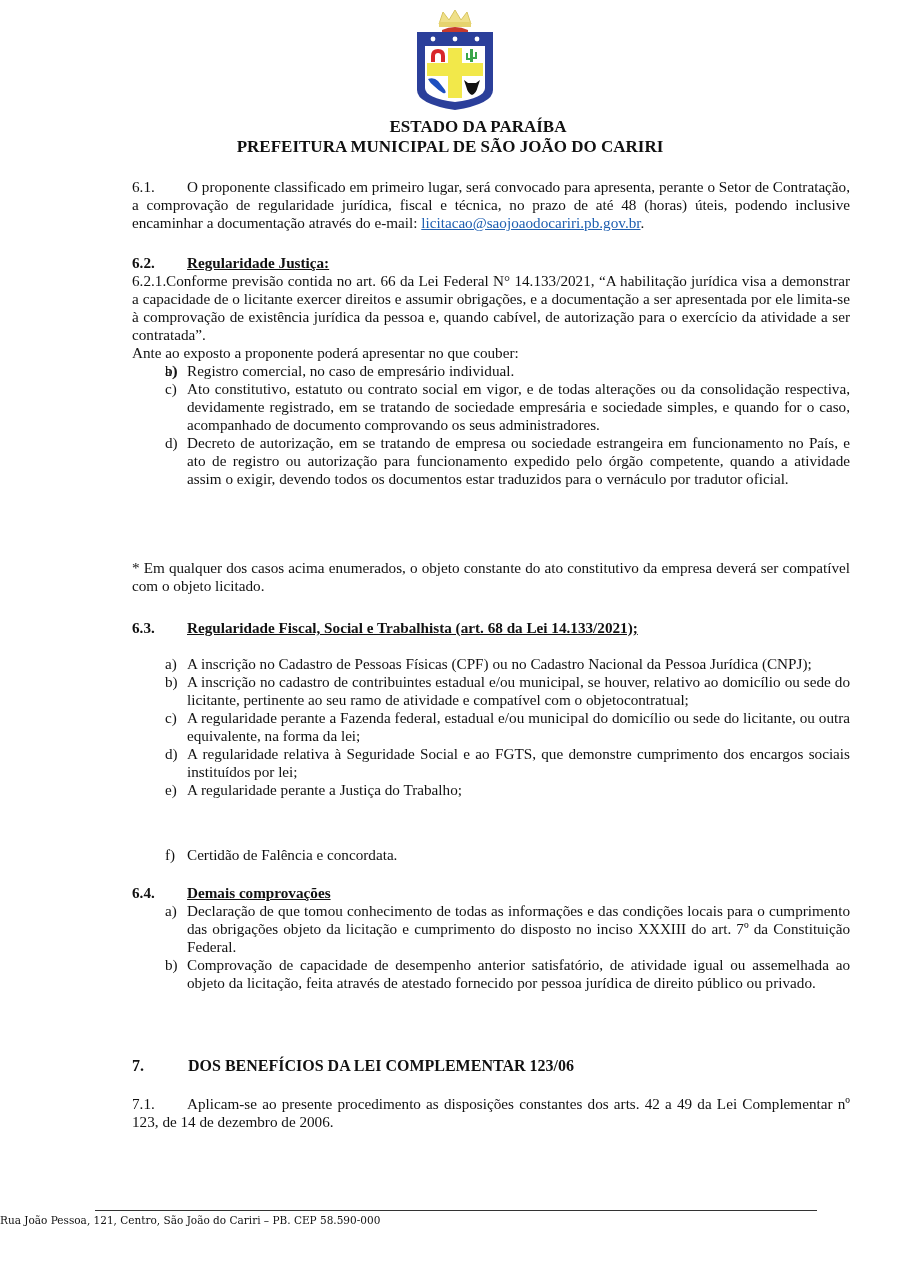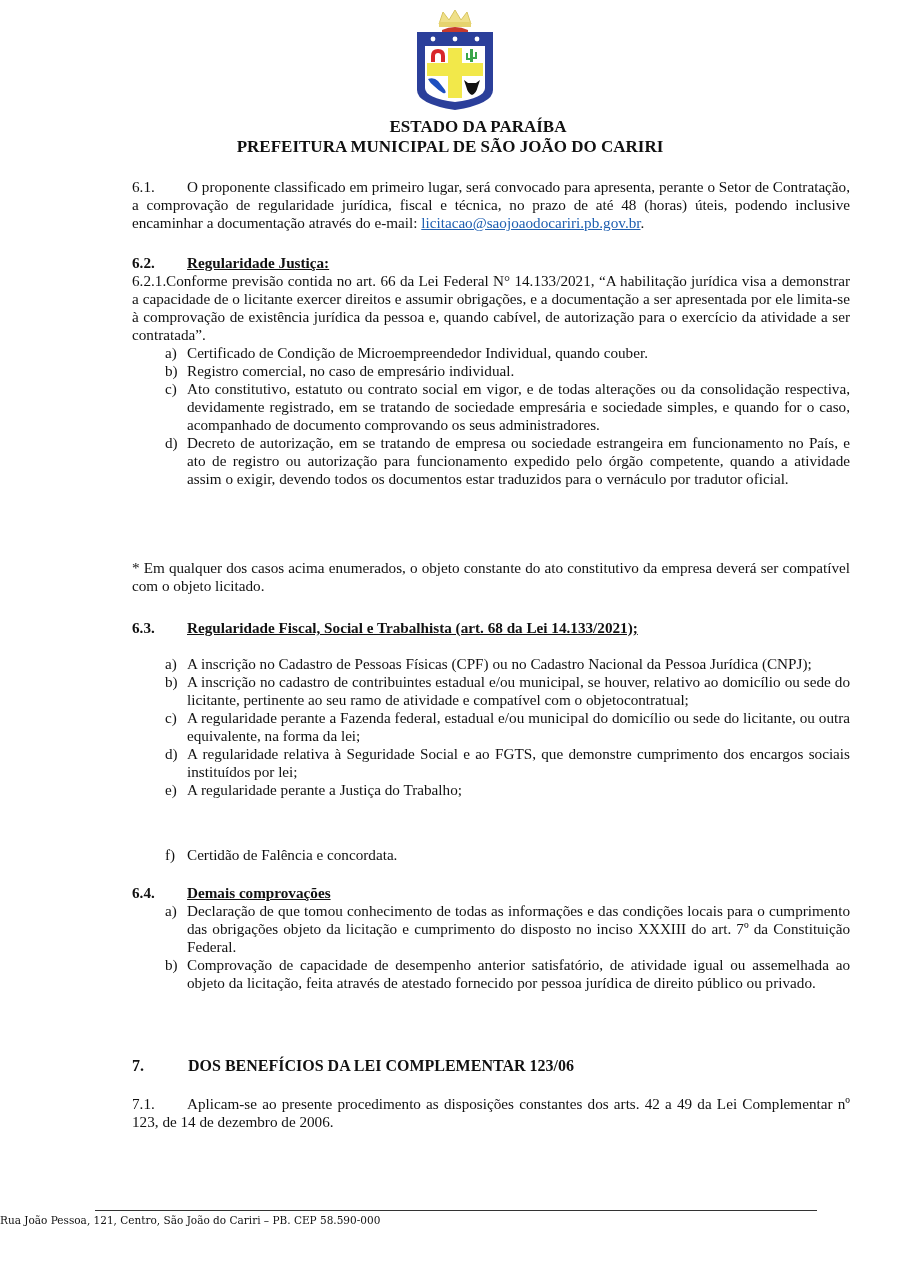--- a/index.html
+++ b/index.html
@@ -61,22 +61,23 @@
     <div class="l2">PREFEITURA MUNICIPAL DE SÃO JOÃO DO CARIRI</div>
   </div>
 
   <div class="block" style="top:178px;">
     <span class="num tab">6.1.</span><span>O proponente classificado em primeiro lugar, será convocado para apresenta, perante o Setor de Contratação, a comprovação de regularidade jurídica, fiscal e técnica, no prazo de até 48 (horas) úteis, podendo inclusive encaminhar a documentação através do e-mail: </span><a class="link">licitacao@saojoaodocariri.pb.gov.br</a><span>.</span>
   </div>
 
   <div class="block" style="top:254px;">
     <div><span class="num tab b">6.2.</span><span class="b u">Regularidade Justiça:</span></div>
     <div><span class="num tab3">6.2.1.</span><span>Conforme previsão contida no art. 66 da Lei Federal N° 14.133/2021, “A habilitação jurídica visa a demonstrar a capacidade de o licitante exercer direitos e assumir obrigações, e a documentação a ser apresentada por ele limita-se à comprovação de existência jurídica da pessoa e, quando cabível, de autorização para o exercício da atividade a ser contratada”.</span></div>
+    <div style="text-align:left;">Ante ao exposto a proponente poderá apresentar no que couber:</div>
     <ol class="alpha">
-      <li><span class="mark">a)</span><span>Certificado de Condição de Microempreendedor Individual, quando couber.</span></li>
+      <li><span class="mark">a)</span></li>
       <li><span class="mark">b)</span><span>Registro comercial, no caso de empresário individual.</span></li>
       <li><span class="mark">c)</span><span>Ato constitutivo, estatuto ou contrato social em vigor, e de todas alterações ou da consolidação respectiva, devidamente registrado, em se tratando de sociedade empresária e sociedade simples, e quando for o caso, acompanhado de documento comprovando os seus administradores.</span></li>
       <li><span class="mark">d)</span><span>Decreto de autorização, em se tratando de empresa ou sociedade estrangeira em funcionamento no País, e ato de registro ou autorização para funcionamento expedido pelo órgão competente, quando a atividade assim o exigir, devendo todos os documentos estar traduzidos para o vernáculo por tradutor oficial.</span></li>
     </ol>
   </div>
 
   <div class="block" style="top:559px;">* Em qualquer dos casos acima enumerados, o objeto constante do ato constitutivo da empresa deverá ser compatível com o objeto licitado.</div>
 
   <div class="block" style="top:619px;">
     <span class="num tab b">6.3.</span><span class="b u">Regularidade Fiscal, Social e Trabalhista (art. 68 da Lei 14.133/2021);</span>

